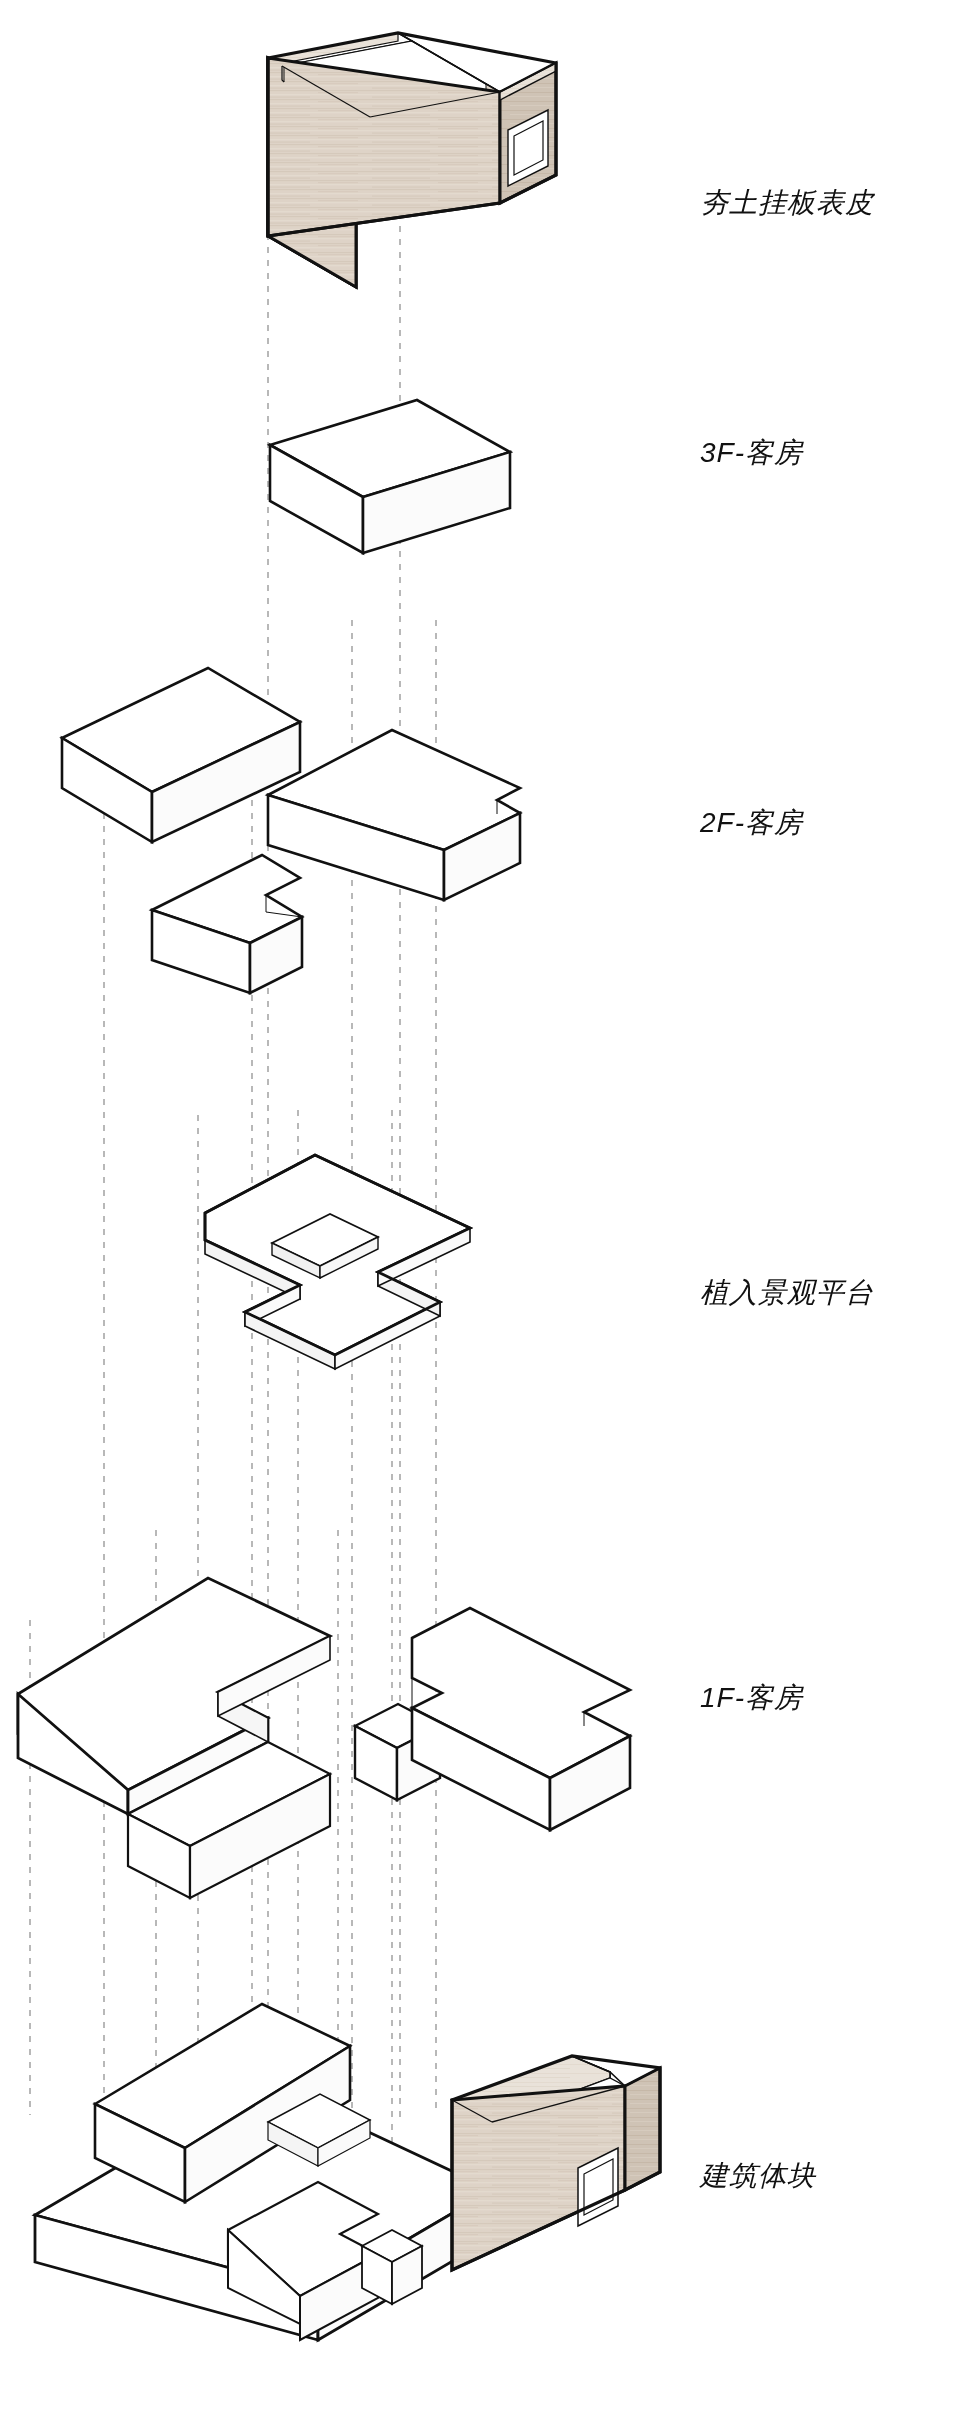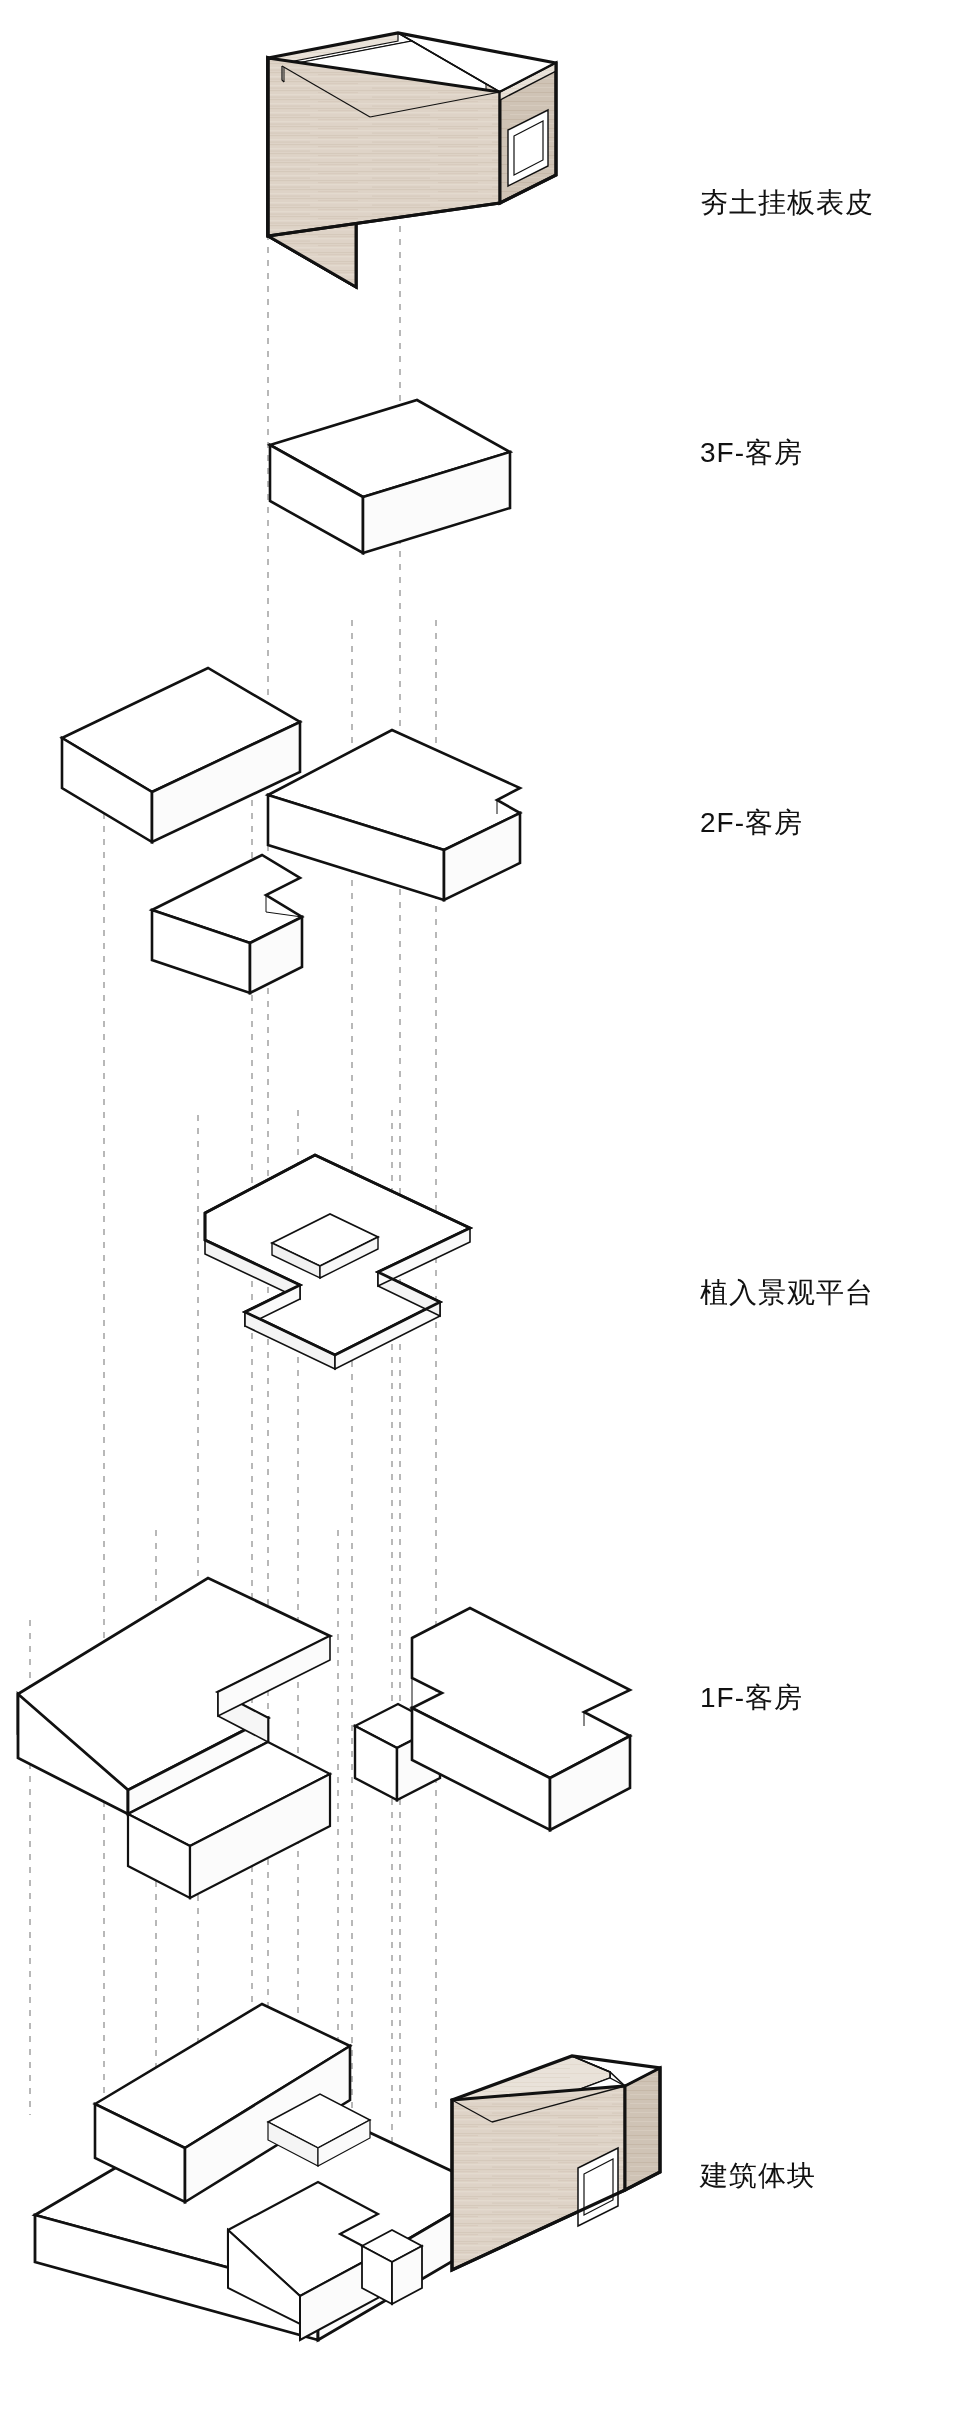--- a/index.html
+++ b/index.html
@@ -12,20 +12,21 @@
     height: 2412px;
     position: relative;
     overflow: hidden;
     font-family: "Liberation Sans", "DejaVu Sans", sans-serif;
   }
   #diagram-root {
     position: absolute;
     left: 0; top: 0;
     width: 960px;
     height: 2412px;
+    font-style: italic;
   }
   svg.stage {
     display: block;
     width: 960px;
     height: 2412px;
   }
   .label-text {
     font-family: "Liberation Sans", "DejaVu Sans", sans-serif;
     font-size: 28px;
     fill: #111111;

